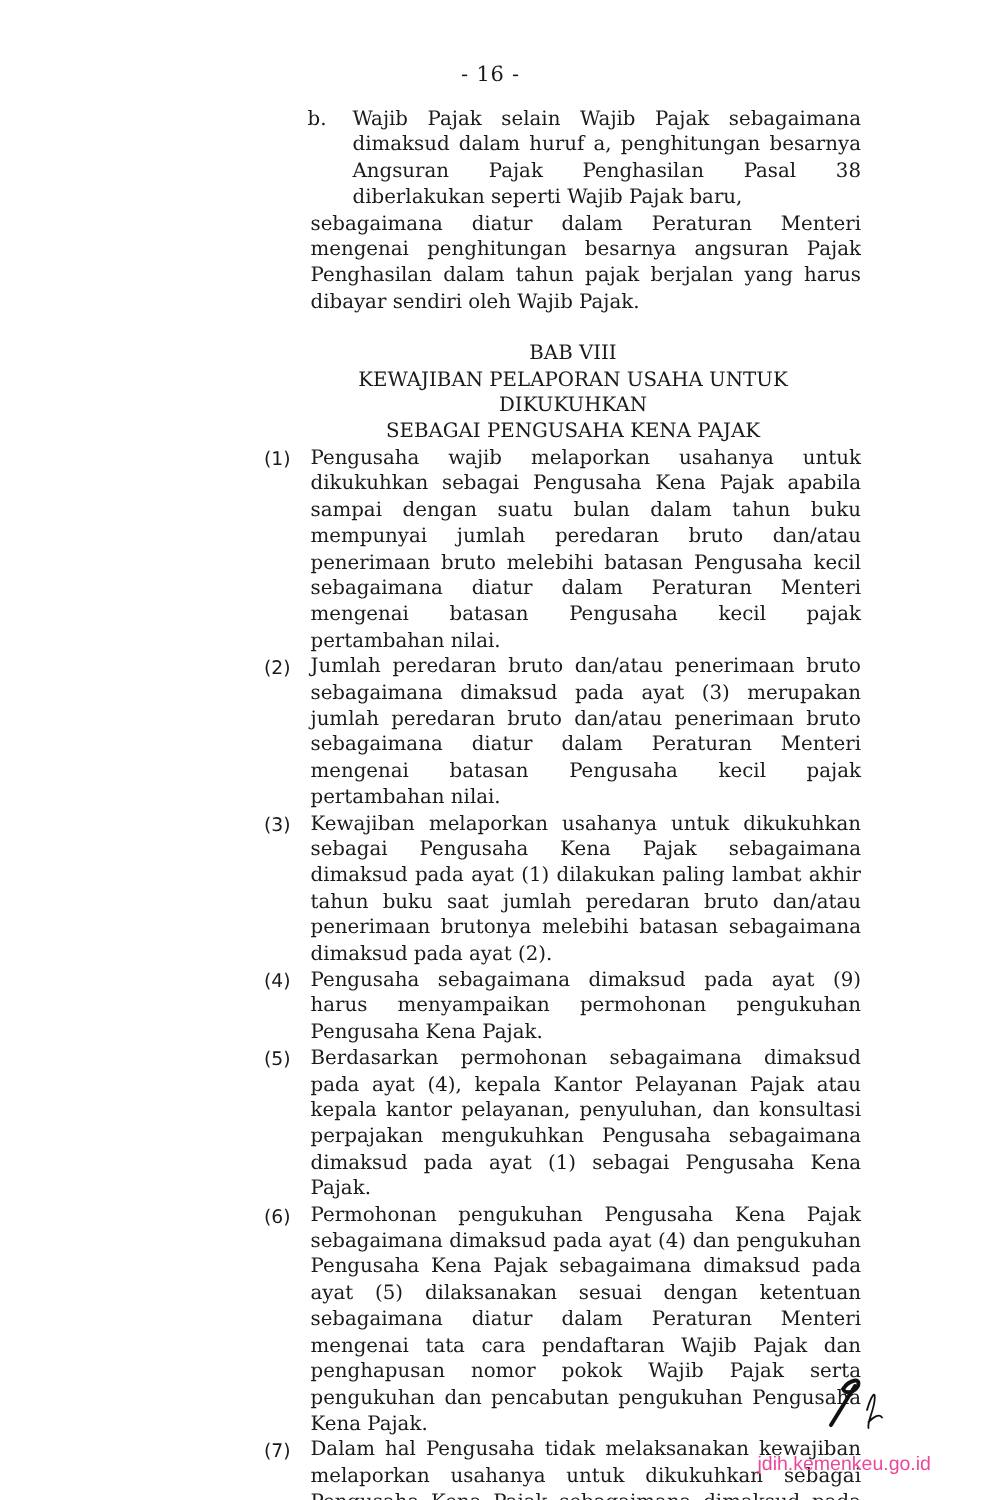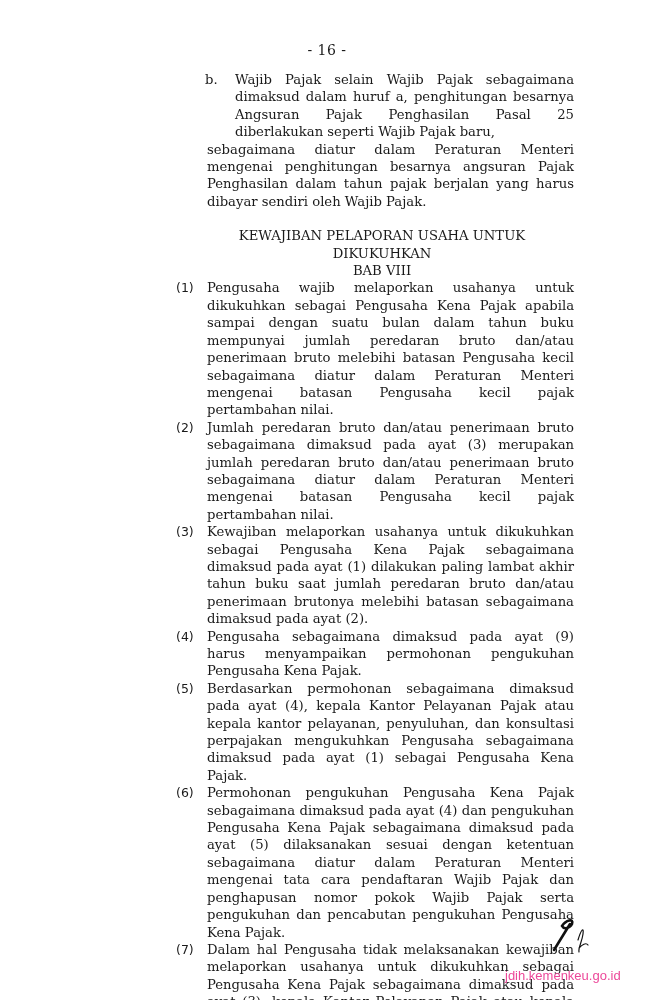--- a/index.html
+++ b/index.html
@@ -99,28 +99,29 @@
 <body>
 
 <div class="page-number">
   <span>- 16 -</span>
 </div>
 
 <div class="content">
 
   <div class="sub-item">
     <div class="sub-label">b.</div>
-    <div class="sub-text">Wajib Pajak selain Wajib Pajak sebagaimana dimaksud dalam huruf a, penghitungan besarnya Angsuran Pajak Penghasilan Pasal 25 diberlakukan seperti Wajib Pajak baru,</div>
+    <div class="sub-text">Wajib Pajak selain Wajib Pajak sebagaimana dimaksud dalam huruf a, penghitungan besarnya Angsuran Pajak Penghasilan Pasal 38 diberlakukan seperti Wajib Pajak baru,</div>
   </div>
 
   <div class="cont-para">sebagaimana diatur dalam Peraturan Menteri mengenai penghitungan besarnya angsuran Pajak Penghasilan dalam tahun pajak berjalan yang harus dibayar sendiri oleh Wajib Pajak.</div>
 
   <div class="chapter">
+    <div>BAB VIII</div>
     <div>KEWAJIBAN PELAPORAN USAHA UNTUK DIKUKUHKAN</div>
-    <div>BAB VIII</div>
+    <div>SEBAGAI PENGUSAHA KENA PAJAK</div>
   </div>
 
 
   <div class="ayat">
     <div class="ayat-label">(1)</div>
     <div class="ayat-text">Pengusaha wajib melaporkan usahanya untuk dikukuhkan sebagai Pengusaha Kena Pajak apabila sampai dengan suatu bulan dalam tahun buku mempunyai jumlah peredaran bruto dan/atau penerimaan bruto melebihi batasan Pengusaha kecil sebagaimana diatur dalam Peraturan Menteri mengenai batasan Pengusaha kecil pajak pertambahan nilai.</div>
   </div>
 
   <div class="ayat">
     <div class="ayat-label">(2)</div>

